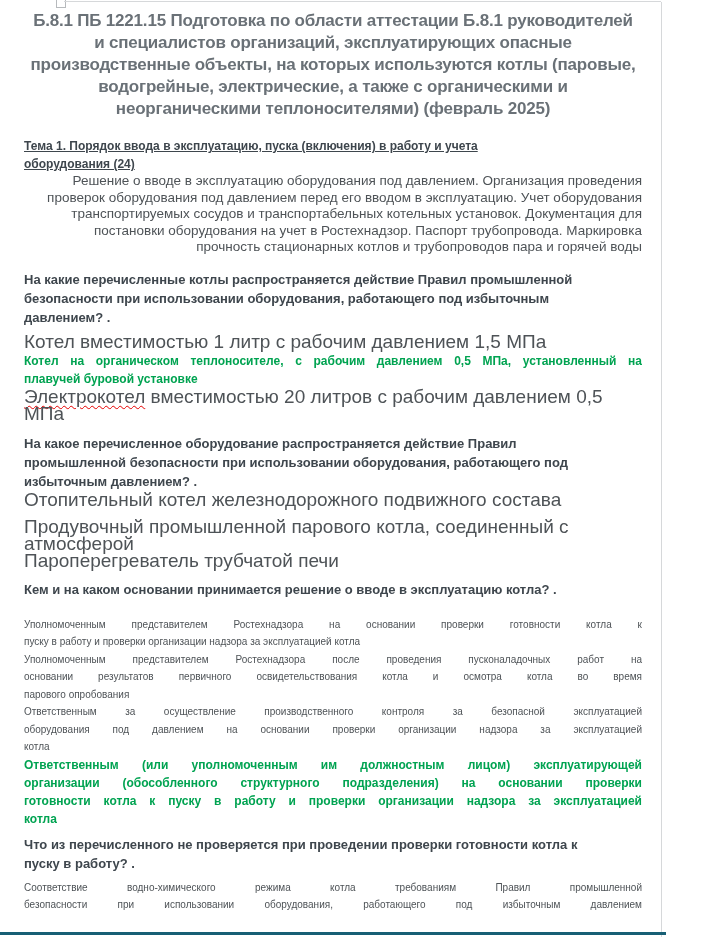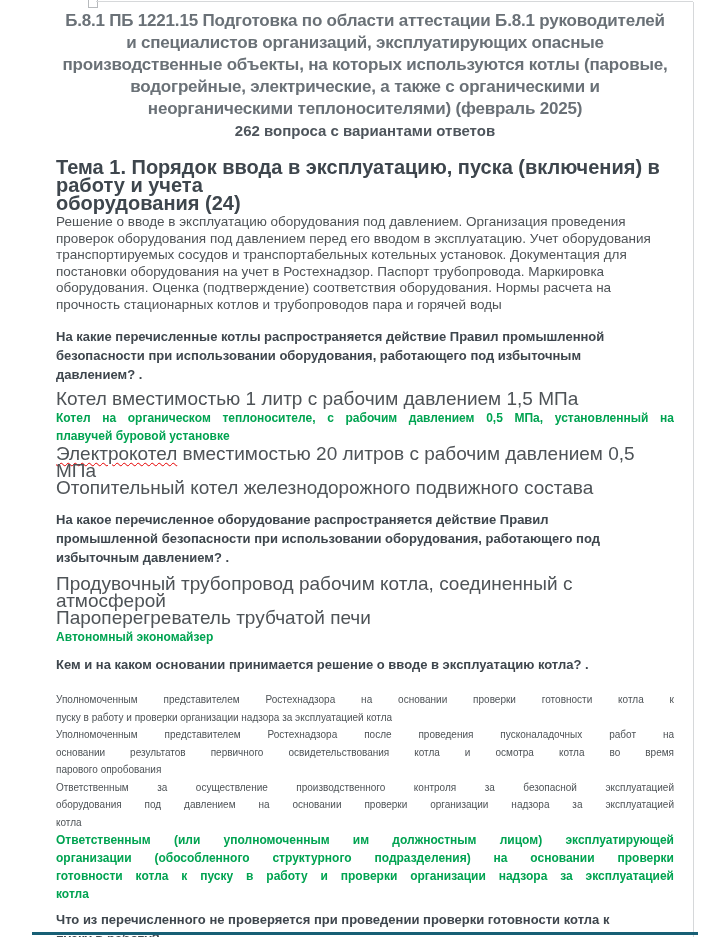--- a/index.html
+++ b/index.html
@@ -3,38 +3,37 @@
 <meta charset="utf-8">
 <style>
   html,body{margin:0;padding:0;background:#ffffff;}
   .page{
     position:relative;
     width:666px;height:937px;
     background:var(--bg,#ffffff);
     font-family:"Liberation Sans",sans-serif;
     overflow:hidden;
     color:var(--body-text,#4e5357);
-    margin-left:32px;
   }
   .content{padding:10px 24px 0 24px;}
   .block{margin:0;}
   .line{min-height:1em;}
   
   .b-title{
     color:var(--title-text,#6a7177);
     font-weight:bold;font-size:17px;line-height:22px;
     text-align:center;letter-spacing:-0.2px;
   }
   .b-subtitle{
     color:var(--subtitle-text,#4e555c);
     font-weight:bold;font-size:15px;line-height:20px;text-align:center;
   }
-  .b-theme{color:var(--heading-text,#3e464d);font-weight:bold;font-size:20px;line-height:18px;}
+  .b-theme{color:var(--heading-text,#3e464d);font-weight:bold;font-size:12px;line-height:18px;text-decoration:underline;}
   .b-qhead{color:var(--heading-text,#3e464d);font-weight:bold;font-size:13px;line-height:19px;}
-  .b-desc{font-size:13.5px;line-height:16.5px;}
+  .b-desc{font-size:13.5px;line-height:16.5px;text-align:right;}
   .b-opt{font-size:19px;line-height:17px;}
   .b-optj{font-size:10px;line-height:17.5px;}
   .b-ans{color:var(--answer-green,#00a351);font-weight:bold;font-size:12px;line-height:18px;}
   
   .jl{text-align:justify;text-align-last:justify;}
   
   .spell{
     text-decoration-line:underline;
     text-decoration-style:wavy;
     text-decoration-color:var(--spell-red,#e60000);
@@ -55,64 +54,57 @@
   <div class="edge-top"></div>
   <div class="edge-right"></div>
   <div class="content">
       <div class="block b-title" style="margin-top: 0px;">
         <div class="line">Б.8.1 ПБ 1221.15 Подготовка по области аттестации Б.8.1 руководителей</div>
         <div class="line">и специалистов организаций, эксплуатирующих опасные</div>
         <div class="line">производственные объекты, на которых используются котлы (паровые,</div>
         <div class="line">водогрейные, электрические, а также с органическими и</div>
         <div class="line">неорганическими теплоносителями) (февраль 2025)</div>
       </div>
-      <div class="block b-subtitle" style="margin-top: 1px;">
-        <div class="line">262 вопроса с вариантами ответов</div>
-      </div>
       <div class="block b-theme" style="margin-top: 17px;">
         <div class="line">Тема 1. Порядок ввода в эксплуатацию, пуска (включения) в работу и учета</div>
         <div class="line">оборудования (24)</div>
       </div>
       <div class="block b-desc" style="margin-top: 0px;">
         <div class="line">Решение о вводе в эксплуатацию оборудования под давлением. Организация проведения</div>
         <div class="line">проверок оборудования под давлением перед его вводом в эксплуатацию. Учет оборудования</div>
         <div class="line">транспортируемых сосудов и транспортабельных котельных установок. Документация для</div>
         <div class="line">постановки оборудования на учет в Ростехнадзор. Паспорт трубопровода. Маркировка</div>
-        <div class="line">оборудования. Оценка (подтверждение) соответствия оборудования. Нормы расчета на</div>
         <div class="line">прочность стационарных котлов и трубопроводов пара и горячей воды</div>
       </div>
       <div class="block b-qhead" style="margin-top: 14px;">
         <div class="line">На какие перечисленные котлы распространяется действие Правил промышленной</div>
         <div class="line">безопасности при использовании оборудования, работающего под избыточным</div>
         <div class="line">давлением? .</div>
       </div>
       <div class="block b-opt" style="margin-top: 6px;">
         <div class="line">Котел вместимостью 1 литр с рабочим давлением 1,5 МПа</div>
       </div>
       <div class="block b-ans" style="margin-top: 0px;">
         <div class="line jl">Котел на органическом теплоносителе, с рабочим давлением 0,5 МПа, установленный на</div>
         <div class="line">плавучей буровой установке</div>
       </div>
       <div class="block b-opt" style="margin-top: 0px;">
         <div class="line"><span class="spell">Электрокотел</span><span> вместимостью 20 литров с рабочим давлением 0,5 МПа</span></div>
       </div>
-      <div class="block b-opt" style="margin-top: 0px;">
-        <div class="line">Отопительный котел железнодорожного подвижного состава</div>
-      </div>
       <div class="block b-qhead" style="margin-top: 12px;">
         <div class="line">На какое перечисленное оборудование распространяется действие Правил</div>
         <div class="line">промышленной безопасности при использовании оборудования, работающего под</div>
         <div class="line">избыточным давлением? .</div>
       </div>
+      <div class="block b-opt" style="margin-top: 0px;">
+        <div class="line">Отопительный котел железнодорожного подвижного состава</div>
+      </div>
       <div class="block b-opt" style="margin-top: 8px;">
-        <div class="line">Продувочный трубопровод рабочим котла, соединенный с атмосферой</div>
+        <div class="line">Продувочный промышленной парового котла, соединенный с атмосферой</div>
         <div class="line">Пароперегреватель трубчатой печи</div>
-      </div>
-      <div class="block b-ans" style="margin-top: 0px;">
-        <div class="line">Автономный экономайзер</div>
       </div>
       <div class="block b-qhead" style="margin-top: 9px;">
         <div class="line">Кем и на каком основании принимается решение о вводе в эксплуатацию котла? .</div>
       </div>
       <div class="block b-optj" style="margin-top: 17px;">
         <div class="line jl">Уполномоченным представителем Ростехнадзора на основании проверки готовности котла к</div>
         <div class="line">пуску в работу и проверки организации надзора за эксплуатацией котла</div>
       </div>
       <div class="block b-optj" style="margin-top: 0px;">
         <div class="line jl">Уполномоченным представителем Ростехнадзора после проведения пусконаладочных работ на</div>

